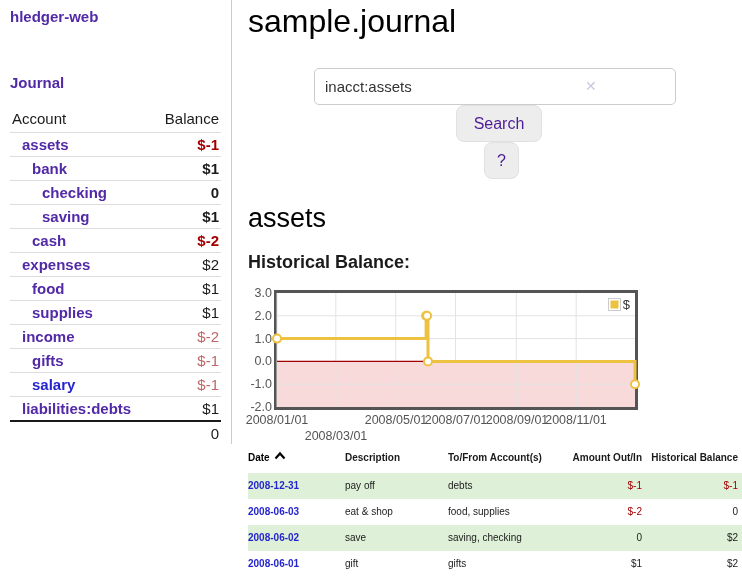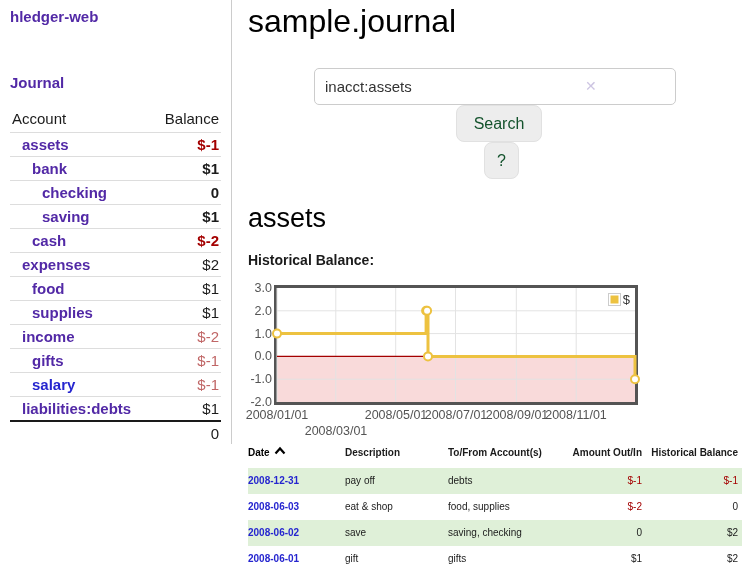--- a/index.html
+++ b/index.html
@@ -40,26 +40,26 @@
   .search-input {
     width:362px; height:37px; border:1px solid #ccc; border-radius:5px;
     font-family:inherit; font-size:15px; color:#333; padding:0 30px 0 10px;
   }
   .clear-x {
     position:absolute; left:337px; top:9px; color:#cdc5e2;
     font-size:14px; font-weight:bold; cursor:pointer; line-height:18px;
   }
   .btn {
     height:37px; background:#ededed; border:1px solid #e1e1e1; border-radius:8px;
-    font-family:inherit; font-size:16px; color:#14532d; cursor:pointer;
+    font-family:inherit; font-size:16px; color:#4c1d95; cursor:pointer;
   }
   .btn-search { margin-left:8px; padding:0 17px; }
   .btn-help { margin-left:13px; padding:0 12px; }
   h2.account-title { font-size:27px; font-weight:400; margin:24px 0 0 0; color:#000; }
-  .chart-label { margin-top:18px; font-size:14px; font-weight:bold; }
+  .chart-label { margin-top:18px; font-size:18px; font-weight:bold; }
 
   
   .chart-wrap { position:relative; margin-top:13px; height:143px; }
   .plot {
     position:absolute; left:26px; top:4px; width:364px; height:120px;
     border:3px solid var(--chart-border); background:#fff;
   }
   .plot svg { position:absolute; left:0; top:0; overflow:visible; }
   .ylabel {
     position:absolute; left:-6px; width:30px; text-align:right;

